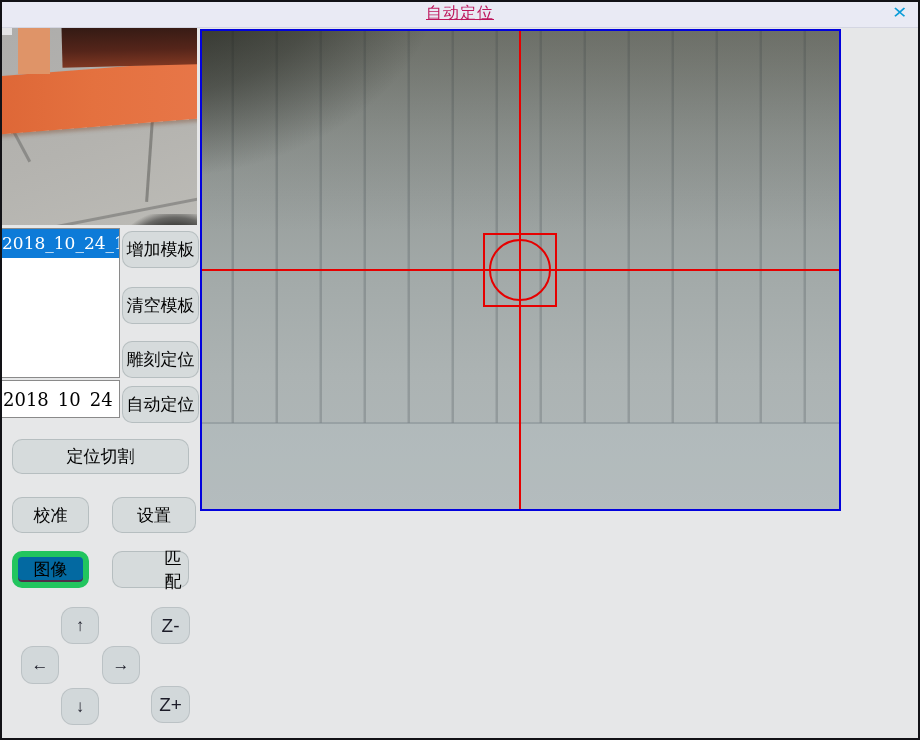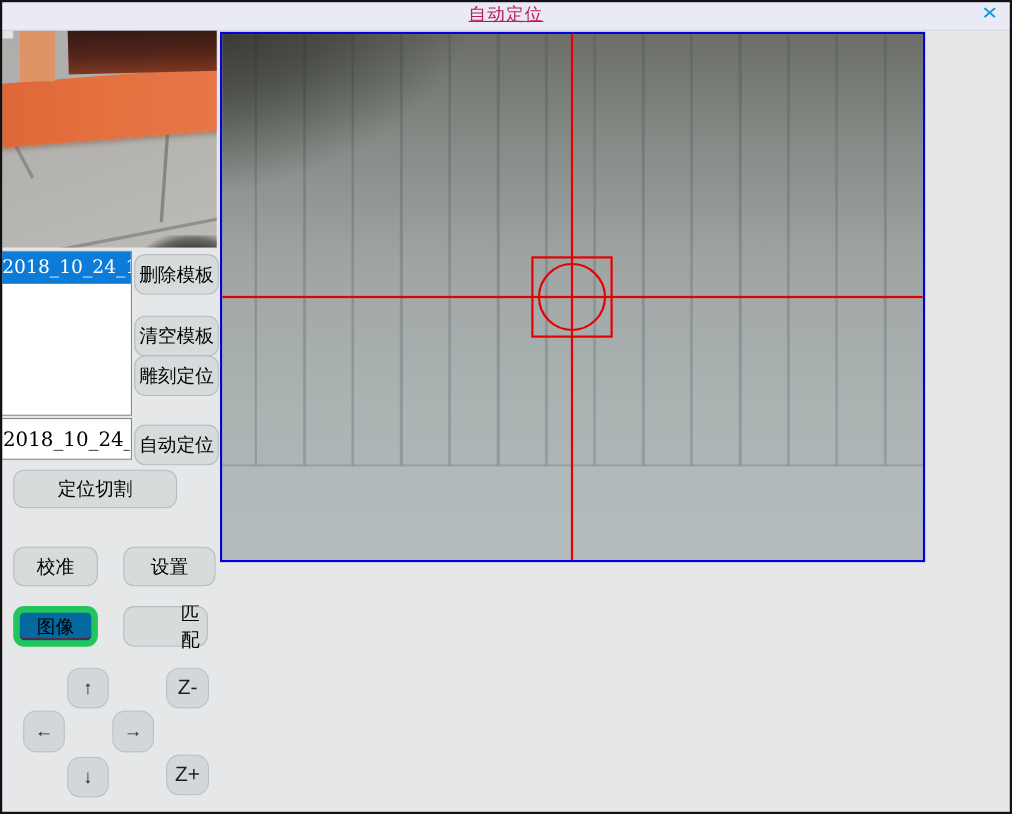--- a/index.html
+++ b/index.html
@@ -71,23 +71,23 @@
   
   .btn {
     position:absolute; display:flex; align-items:center; justify-content:center;
     background:#d6dbdc; border:1px solid rgba(145,155,158,0.45); border-radius:10px;
     font-size:17px; color:#000; cursor:pointer;
     font-family:"Liberation Sans","DejaVu Sans",sans-serif;
   }
   .tmpl-btn { left:122px; width:77px; height:37px; }
   #btn-delete  { top:231px; }
   #btn-clear   { top:287px; }
-  #btn-engrave { top:323px; }
+  #btn-engrave { top:341px; }
   #btn-add     { top:386px; }
-  #btn-poscut  { left:12px; top:427px; width:149px; height:35px; }
+  #btn-poscut  { left:12px; top:439px; width:177px; height:35px; }
   #btn-calib   { left:12px;  top:497px; width:77px; height:36px; }
   #btn-set     { left:112px; top:497px; width:84px; height:36px; }
   #btn-image   { left:12px;  top:551px; width:77px; height:37px;
                  background:#0369a1; border:6px solid #22c55e;
                  box-shadow:inset 0 -2px 0 rgba(140,0,0,0.55); }
   #btn-match   { left:112px; top:551px; width:77px; height:37px;padding-left:45px; }
   .jog {
     position:absolute; display:flex; align-items:center; justify-content:center;
     background:#d2d8da; border:1px solid rgba(145,155,158,0.35); border-radius:12px;
     color:#1c1c28; cursor:pointer; font-size:17px;
@@ -149,21 +149,21 @@
   <div class="th-liteblock"></div>
   <div class="th-sliver"></div>
   <div class="th-blob"></div>
 </div>
 
 <div class="listbox">
   <div class="list-item selected">2018_10_24_11</div>
 </div>
 <input class="namefield" value="2018_10_24_11" style="">
 
-<button class="btn tmpl-btn" id="btn-delete">删除模板</button>
+<button class="btn tmpl-btn" id="btn-delete">增加模板</button>
 <button class="btn tmpl-btn" id="btn-clear">清空模板</button>
 <button class="btn tmpl-btn" id="btn-engrave">雕刻定位</button>
 <button class="btn tmpl-btn" id="btn-add">自动定位</button>
 
 <button class="btn" id="btn-poscut">定位切割</button>
 <button class="btn" id="btn-calib">校准</button>
 <button class="btn" id="btn-set">设置</button>
 <button class="btn" id="btn-image">图像</button>
 <button class="btn" id="btn-match">匹配</button>
 

